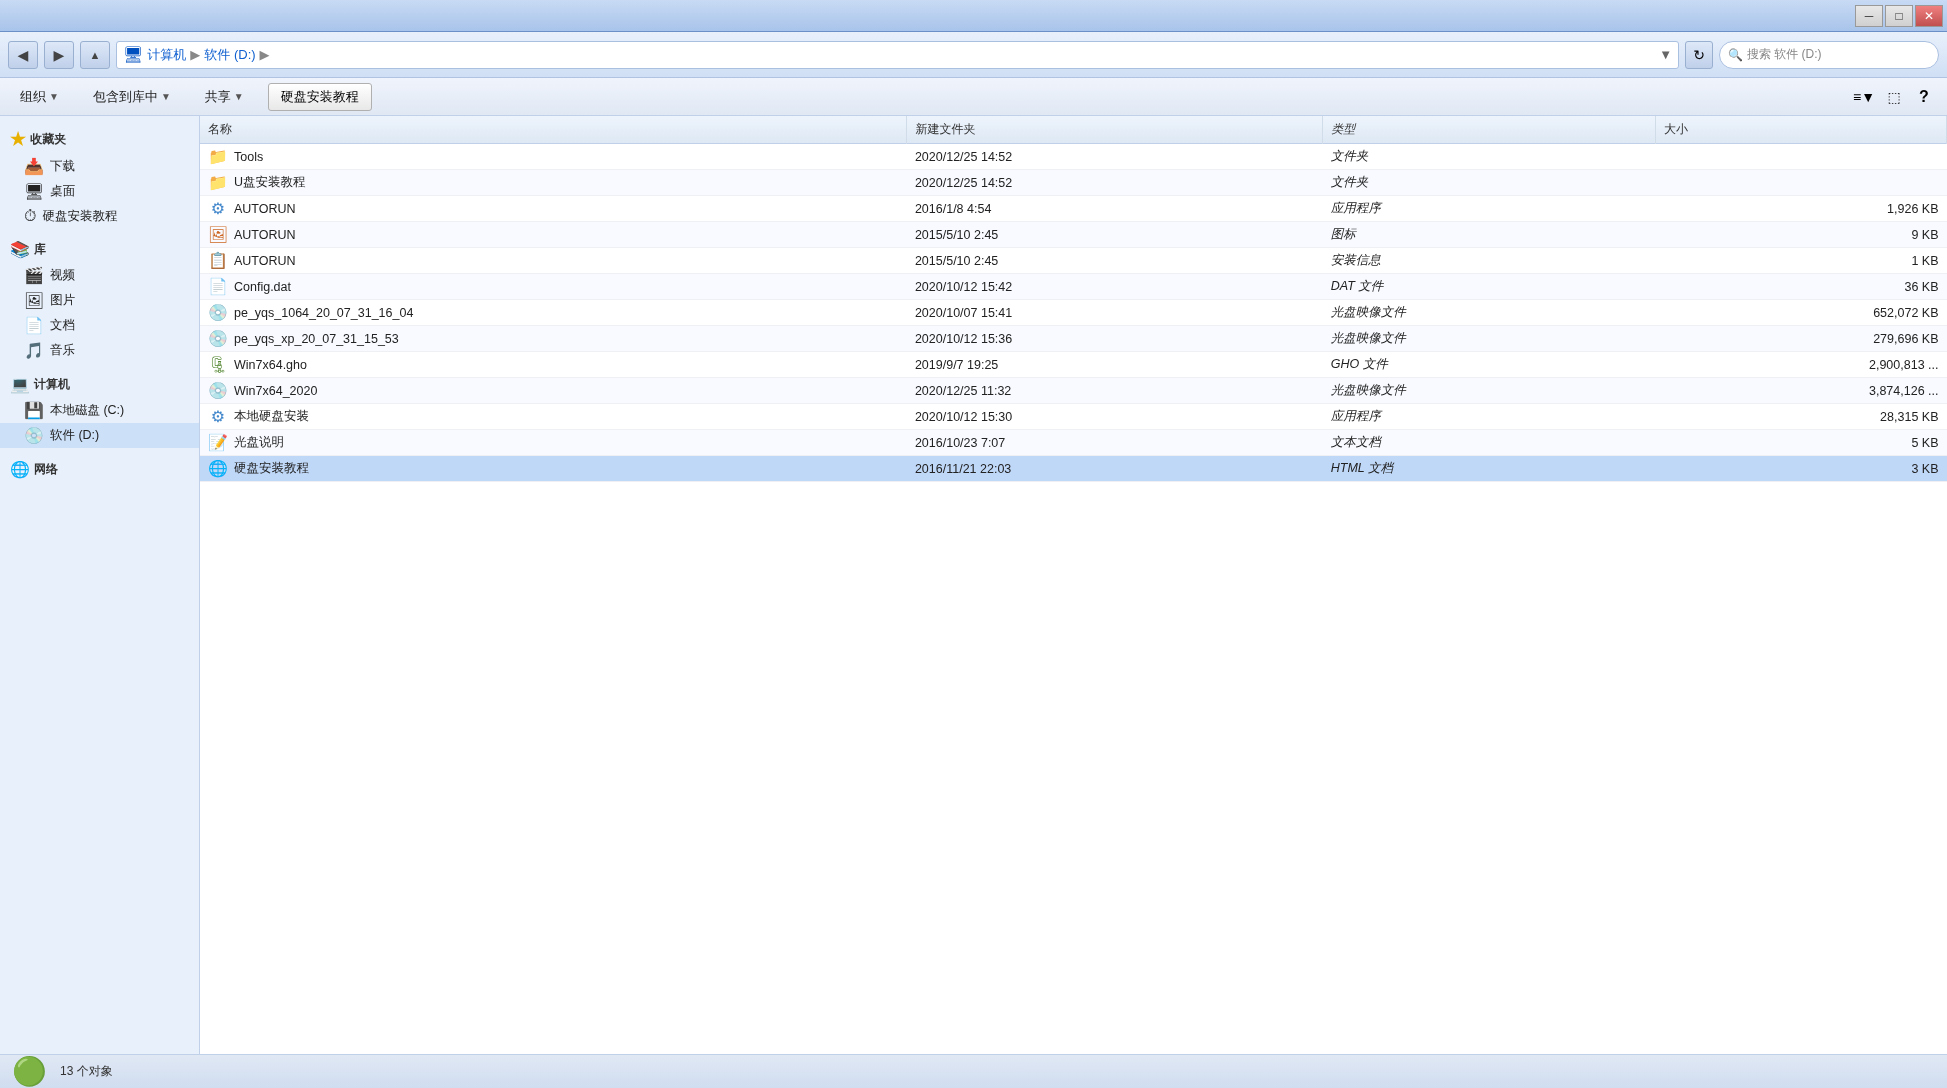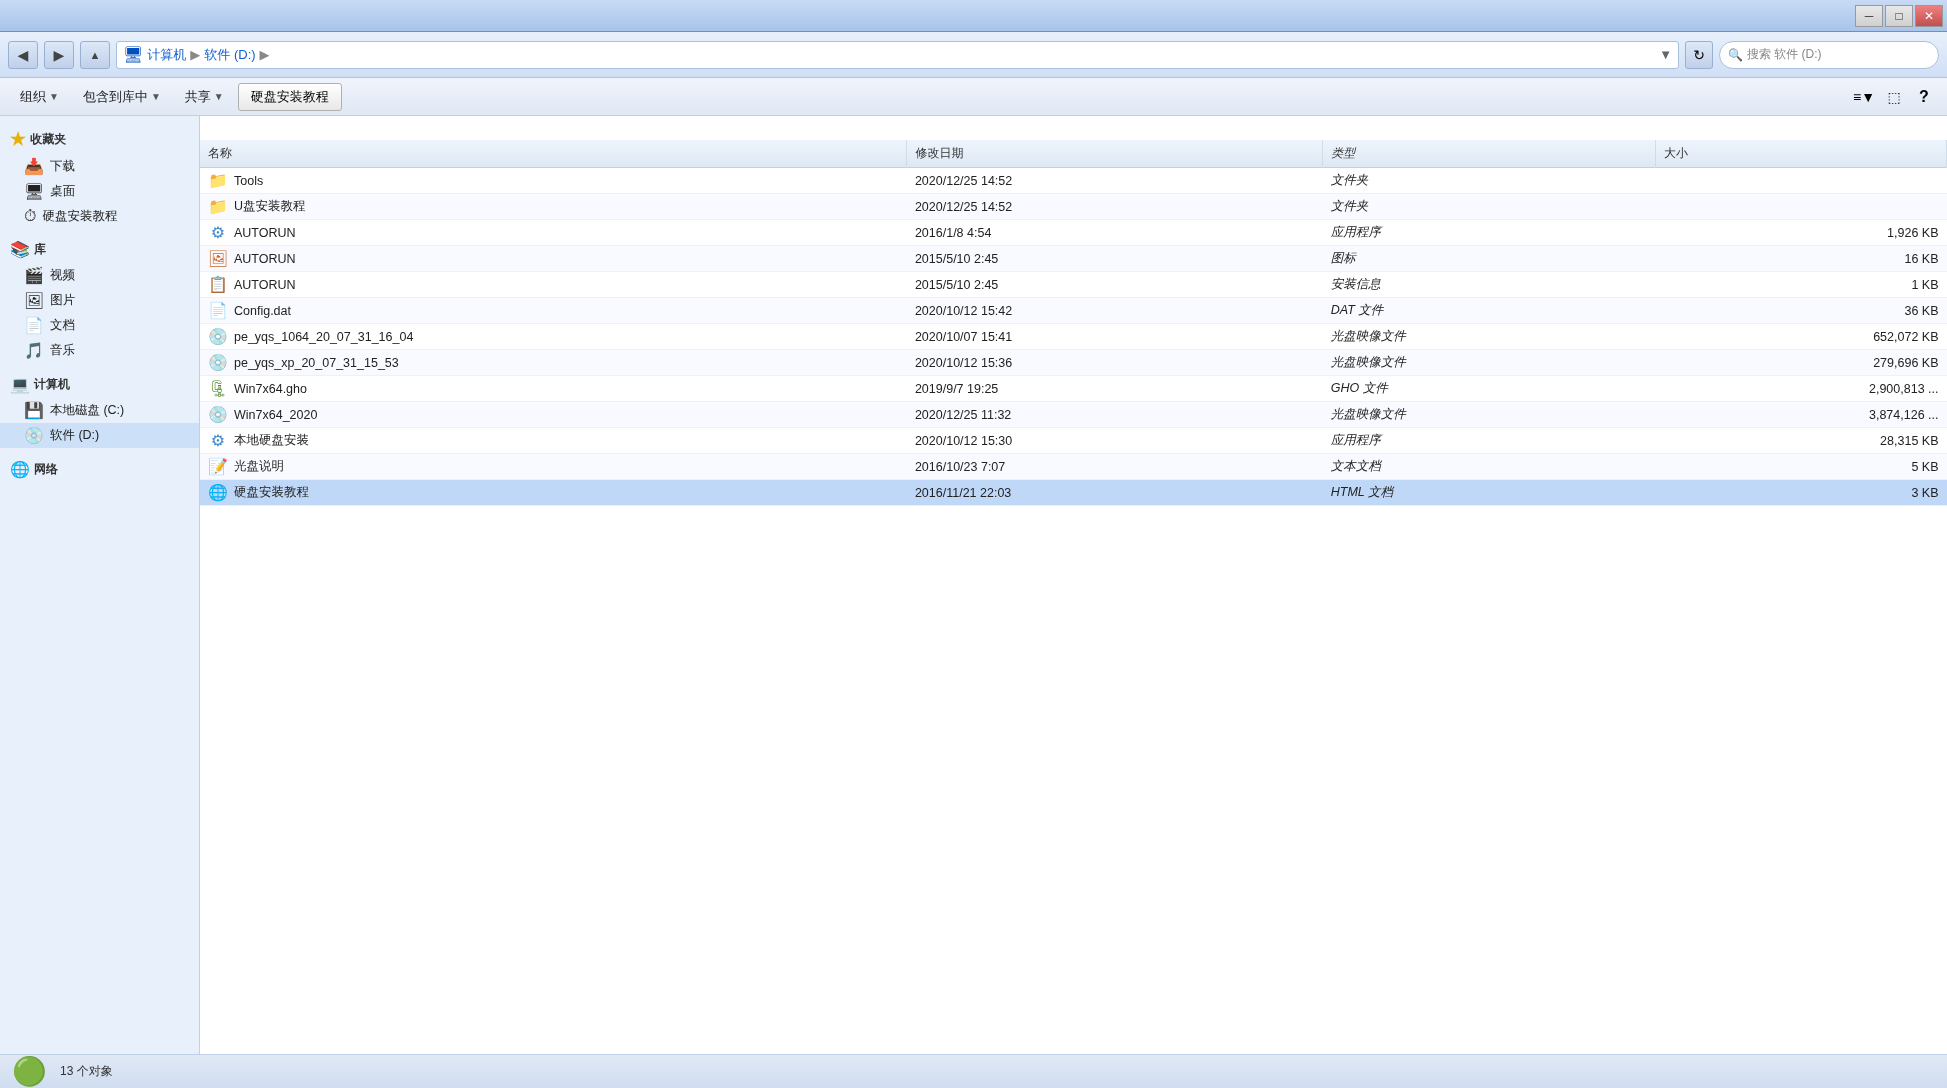--- a/index.html
+++ b/index.html
@@ -104,21 +104,21 @@
       color: #888;
     }
 
     
     .toolbar {
       background: linear-gradient(to bottom, #f0f4fc, #e0e8f4);
       height: 38px;
       display: flex;
       align-items: center;
       padding: 0 10px;
-      gap: 4px;
+      gap: 14px;
       border-bottom: 1px solid #c0d0e8;
     }
     .tool-btn {
       height: 28px;
       padding: 0 10px;
       background: transparent;
       border: none;
       border-radius: 3px;
       cursor: pointer;
       font-size: 13px;
@@ -192,21 +192,20 @@
     }
     .sidebar-item.selected { background: #cce0f8; }
     .sidebar-icon { font-size: 16px; }
     .star-icon { color: #e8b000; font-size: 18px; }
 
     
     .file-list {
       flex: 1;
       overflow-y: auto;
       background: #fff;
-      margin-top: 24px;
     }
     .file-table {
       width: 100%;
       border-collapse: collapse;
     }
     .file-table thead tr {
       background: linear-gradient(to bottom, #eef4fc, #dde8f4);
       border-bottom: 1px solid #c0d0e8;
     }
     .file-table th {
@@ -385,21 +384,21 @@
         <span>网络</span>
       </div>
     </div>
   </div>
 
   <div class="file-list">
     <table class="file-table">
       <thead>
         <tr>
           <th class="col-name">名称</th>
-          <th class="col-date">修改日期</th>
+          <th class="col-date">新建文件夹</th>
           <th class="col-type">类型</th>
           <th class="col-size">大小</th>
         </tr>
       </thead>
       <tbody id="file-tbody">
       <tr>
             <td class="col-name">
               <div class="file-name-cell">
                 <span class="file-icon folder-color">📁</span>
                 <span>Tools</span>
@@ -433,21 +432,21 @@
           </tr>
           <tr>
             <td class="col-name">
               <div class="file-name-cell">
                 <span class="file-icon img-color">🖼</span>
                 <span>AUTORUN</span>
               </div>
             </td>
             <td class="col-date">2015/5/10 2:45</td>
             <td class="col-type">图标</td>
-            <td class="col-size">16 KB</td>
+            <td class="col-size">9 KB</td>
           </tr>
           <tr>
             <td class="col-name">
               <div class="file-name-cell">
                 <span class="file-icon dat-color">📋</span>
                 <span>AUTORUN</span>
               </div>
             </td>
             <td class="col-date">2015/5/10 2:45</td>
             <td class="col-type">安装信息</td>

